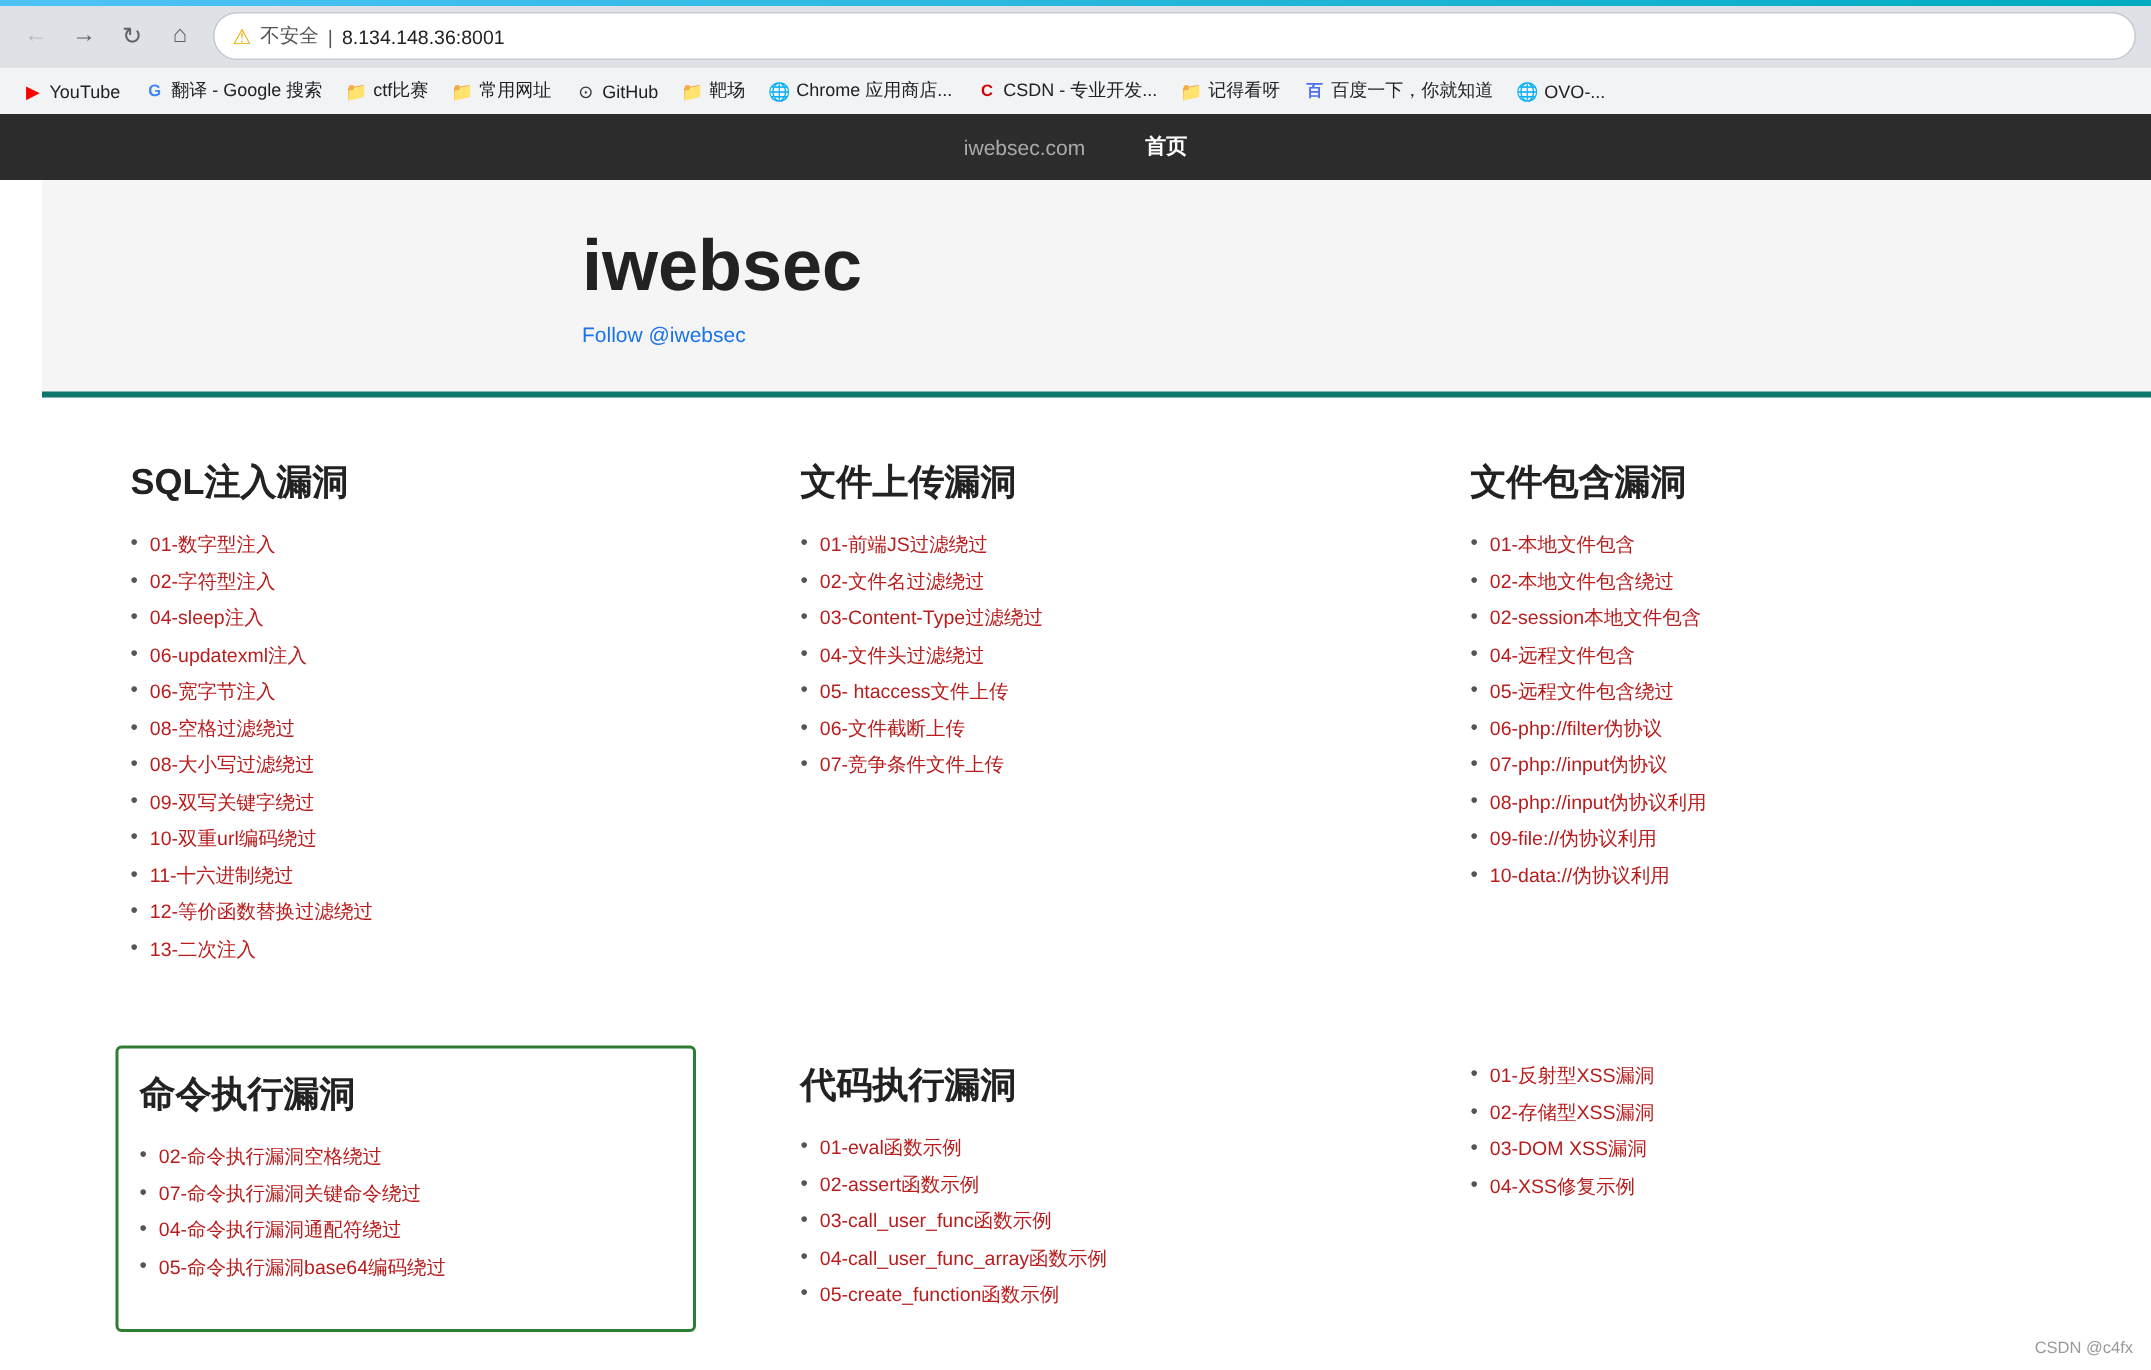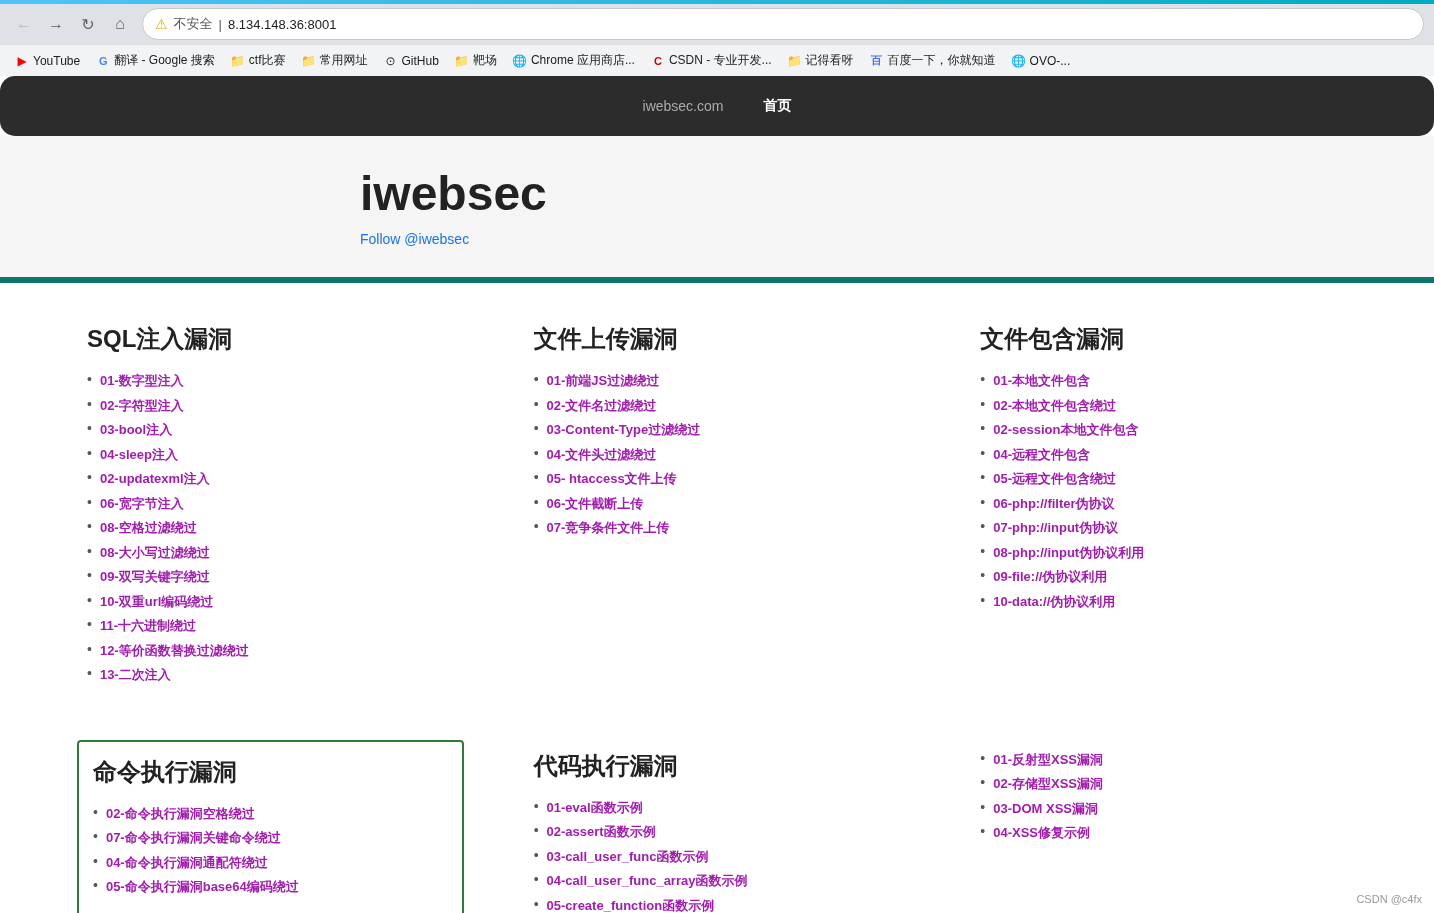--- a/index.html
+++ b/index.html
@@ -98,38 +98,38 @@
     .bm-github { color: #333; }
     .bm-csdn { color: #c00; }
 
     
     .site-nav {
       background: #2c2c2c;
       display: flex;
       align-items: center;
       justify-content: center;
       gap: 40px;
-      height: 60px;
-      border-radius: 15px;
+      height: 44px;
     }
     .site-nav a {
       color: #ccc;
       text-decoration: none;
       font-size: 14px;
     }
     .site-nav a.active {
       color: #fff;
       font-weight: bold;
     }
 
     
     .hero {
       background: #f5f5f5;
       padding: 30px 40px 30px 360px;
-      border-bottom: 6px solid #0f766e;
+      border-bottom: 4px solid #0f766e;
+      margin-left: 28px;
     }
     .hero h1 {
       font-size: 48px;
       font-weight: bold;
       color: #222;
       margin-bottom: 10px;
     }
     .hero p {
       font-size: 14px;
       color: #555;
@@ -180,25 +180,24 @@
       align-items: flex-start;
       gap: 4px;
     }
     .vuln-section ul li::before {
       content: "•";
       color: #555;
       margin-right: 4px;
       flex-shrink: 0;
     }
     .vuln-section ul li a {
-      color: #a21caf;
+      color: #b91c1c;
       text-decoration: none;
       font-size: 13px;
       line-height: 1.5;
-      font-weight: bold;
     }
 
     
     .footer-note {
       position: fixed;
       bottom: 8px;
       right: 12px;
       font-size: 11px;
       color: #999;
     }
@@ -303,27 +302,24 @@
   <div class="vuln-section">
         <h2>SQL注入漏洞</h2>
         <ul>
           <li>
             <a href="#">01-数字型注入</a>
           </li>
           <li>
             <a href="#">02-字符型注入</a>
           </li>
           <li>
-            <a href="#">03-bool注入</a>
-          </li>
-          <li>
             <a href="#">04-sleep注入</a>
           </li>
           <li>
-            <a href="#">02-updatexml注入</a>
+            <a href="#">06-updatexml注入</a>
           </li>
           <li>
             <a href="#">06-宽字节注入</a>
           </li>
           <li>
             <a href="#">08-空格过滤绕过</a>
           </li>
           <li>
             <a href="#">08-大小写过滤绕过</a>
           </li>

